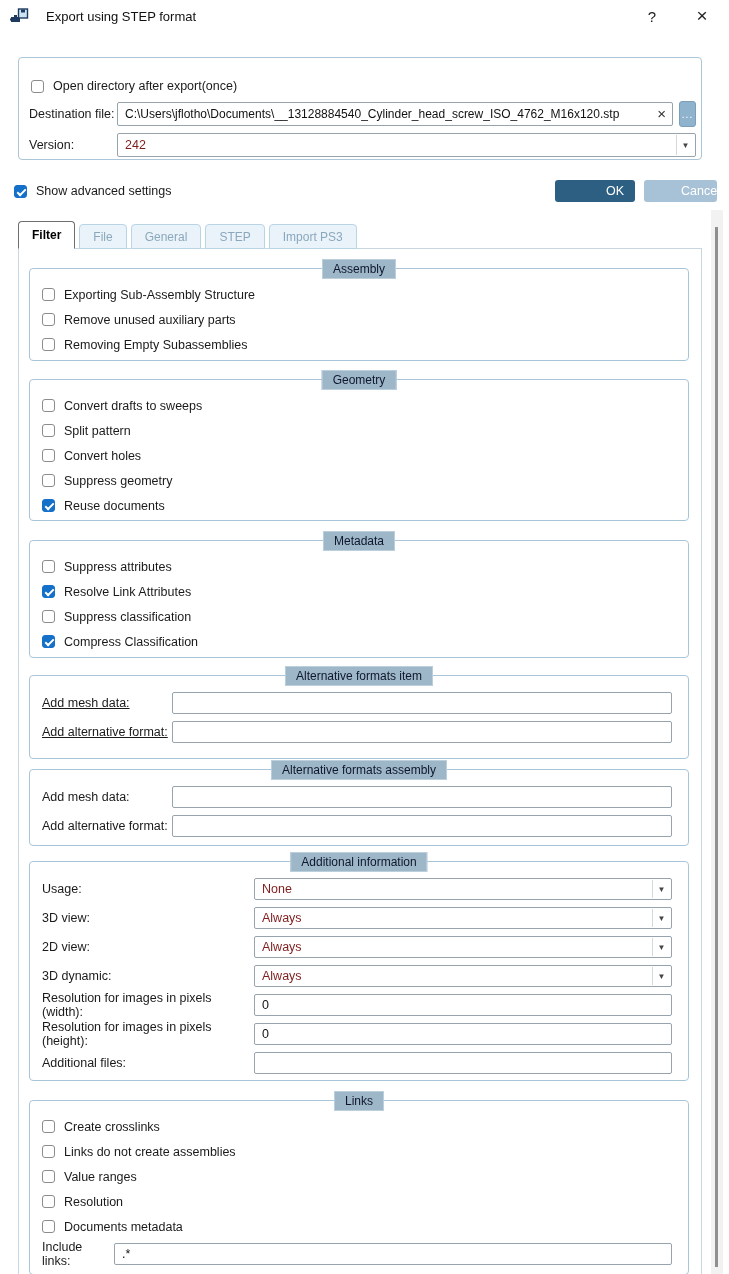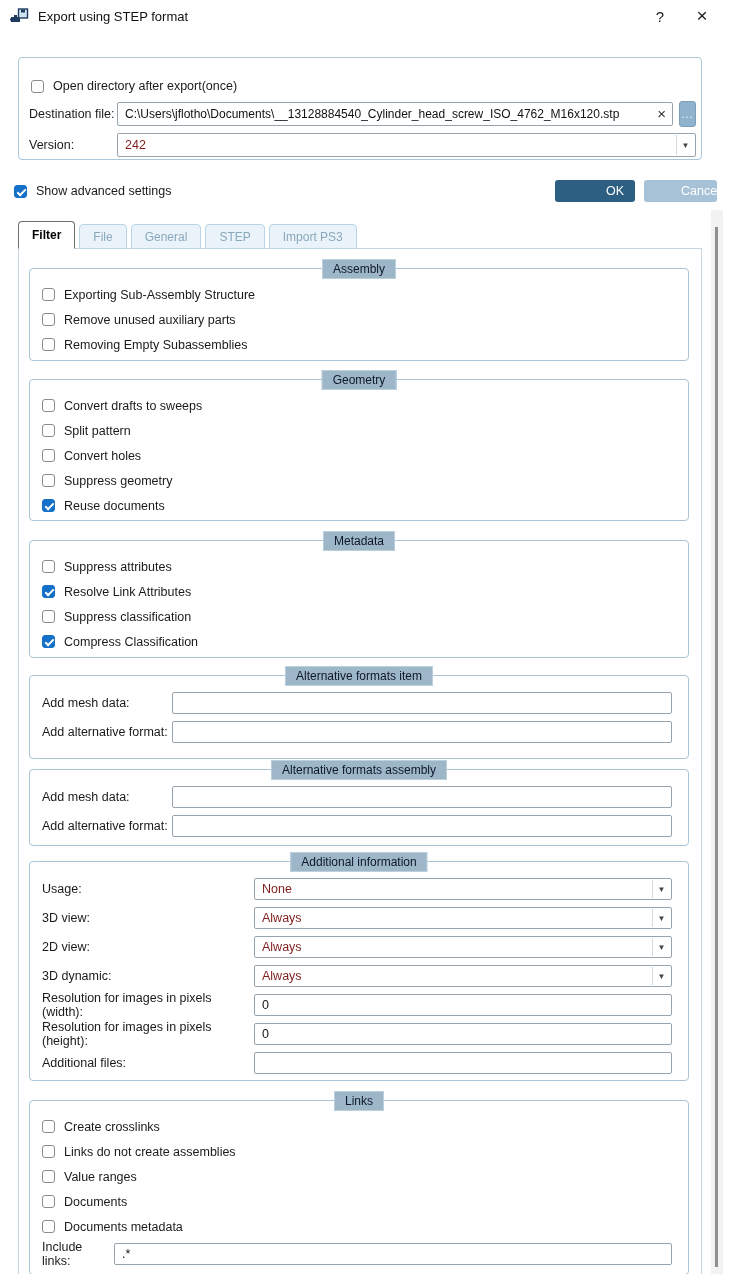--- a/index.html
+++ b/index.html
@@ -1,21 +1,21 @@
 <!DOCTYPE html>
 <html><head>
 <meta charset="utf-8">
 <style>
   * { box-sizing: border-box; margin: 0; padding: 0; }
   html,body { width:729px; height:1274px; background:#fff; overflow:hidden;
     font-family:"Liberation Sans", sans-serif; color:#1a1a1a; position:relative; }
 
   
   .titlebar { position:absolute; top:0; left:0; right:0; height:32px;
-    display:flex; align-items:center; padding:0 10px; gap:8px; background:#fff; }
+    display:flex; align-items:center; padding:0 10px; gap:16px; background:#fff; }
   .title-icon { width:20px; height:18px; display:flex; align-items:center; }
   .title-text { flex:1; font-size:13px; color:#111; }
   .tb-btn { width:34px; height:28px; display:flex; align-items:center; justify-content:center;
     font-size:15px; color:#222; cursor:default; }
   .tb-close { font-size:19px; font-weight:300; }
 
   
   .top-group { position:absolute; left:18px; top:57px; width:684px; height:103px;
     border:1px solid #aac6d8; border-radius:4px; background:#fff; }
   .open-dir-row { position:absolute; left:12px; top:21px; display:flex; align-items:center; gap:9px; }
@@ -79,21 +79,21 @@
   .fl-add { width:212px; flex:0 0 212px; font-size:12.5px; }
   .fl-inc { width:72px; flex:0 0 72px; font-size:12.5px; }
   .field-input { flex:1; height:22px; border:1px solid #97a4ad; border-radius:2px;
     font-family:"Liberation Sans",sans-serif; font-size:12.5px; padding:0 7px; color:#111; background:#fff; }
   .field-combo { height:22px; }
   .inc-row { margin-top:10px; padding:0 16px 0 12px; }
 
   #g-assembly { top:19px;  height:93px; }
   #g-geometry { top:130px; height:142px; }
   #g-metadata { top:291px; height:118px; }
-  #g-altitem  { top:426px; height:84px; }
+  #g-altitem  { top:426px; height:84px;text-decoration:underline; }
   #g-altasm   { top:520px; height:77px; }
   #g-addinfo  { top:612px; height:220px; }
   #g-links    { top:851px; height:175px; }
 
   
   .scroll-track { position:absolute; left:711px; top:210px; width:12px; height:1064px; background:#f2f2f2; }
   .scroll-thumb { position:absolute; left:4px; top:17px; width:3px; height:1040px; background:#8f8f8f; }
 </style>
 </head>
 <body>
@@ -302,21 +302,21 @@
       <div class="cbx-row">
         <span class="cbx"></span>
         <span class="cbx-label">Links do not create assemblies</span>
       </div>
       <div class="cbx-row">
         <span class="cbx"></span>
         <span class="cbx-label">Value ranges</span>
       </div>
       <div class="cbx-row">
         <span class="cbx"></span>
-        <span class="cbx-label">Documents</span>
+        <span class="cbx-label">Resolution</span>
       </div>
       <div class="cbx-row">
         <span class="cbx"></span>
         <span class="cbx-label">Documents metadata</span>
       </div>
     </div>
     <div class="field-row inc-row">
       <span class="fl-inc">Include links:</span>
       <input class="field-input" value=".*" style="">
     </div>

